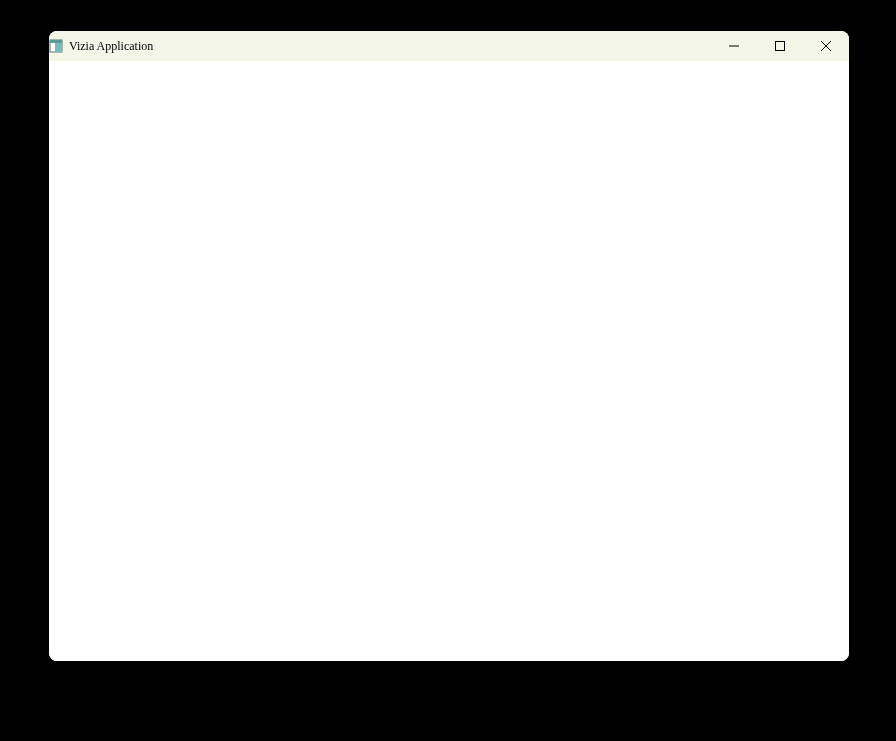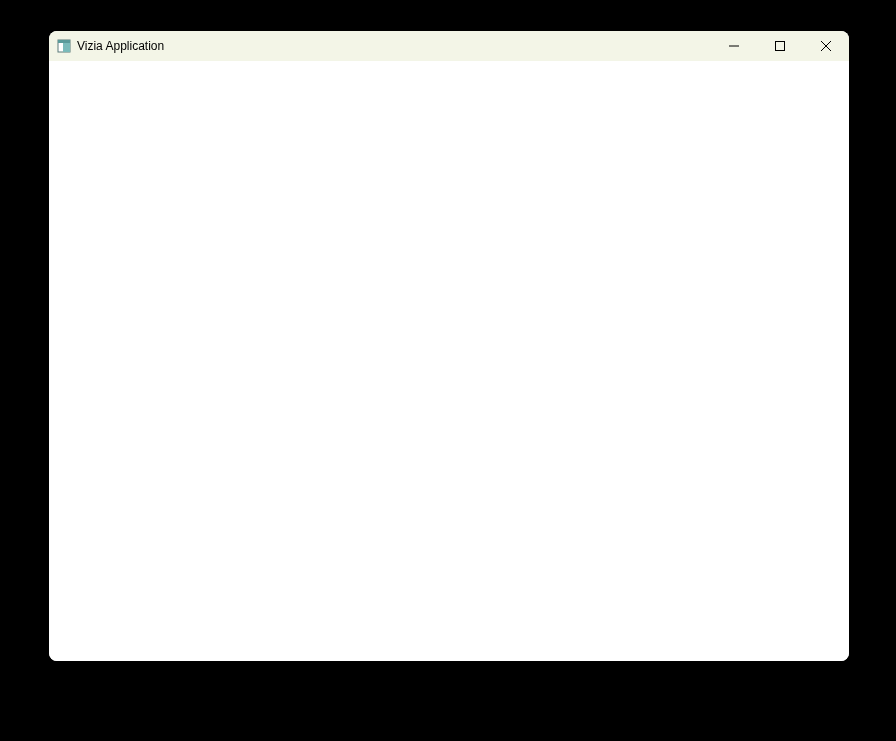--- a/index.html
+++ b/index.html
@@ -34,22 +34,22 @@
       height: 30px;
       background: #f3f5e7;
       display: flex;
       align-items: center;
       position: relative;
     }
 
     .titlebar-left {
       display: flex;
       align-items: center;
-      padding-left: 8px;
       gap: 6px;
+      font-family: Liberation Serif, serif;
     }
 
     .app-icon {
       width: 14px;
       height: 14px;
       display: inline-flex;
       align-items: center;
       justify-content: center;
     }
 

